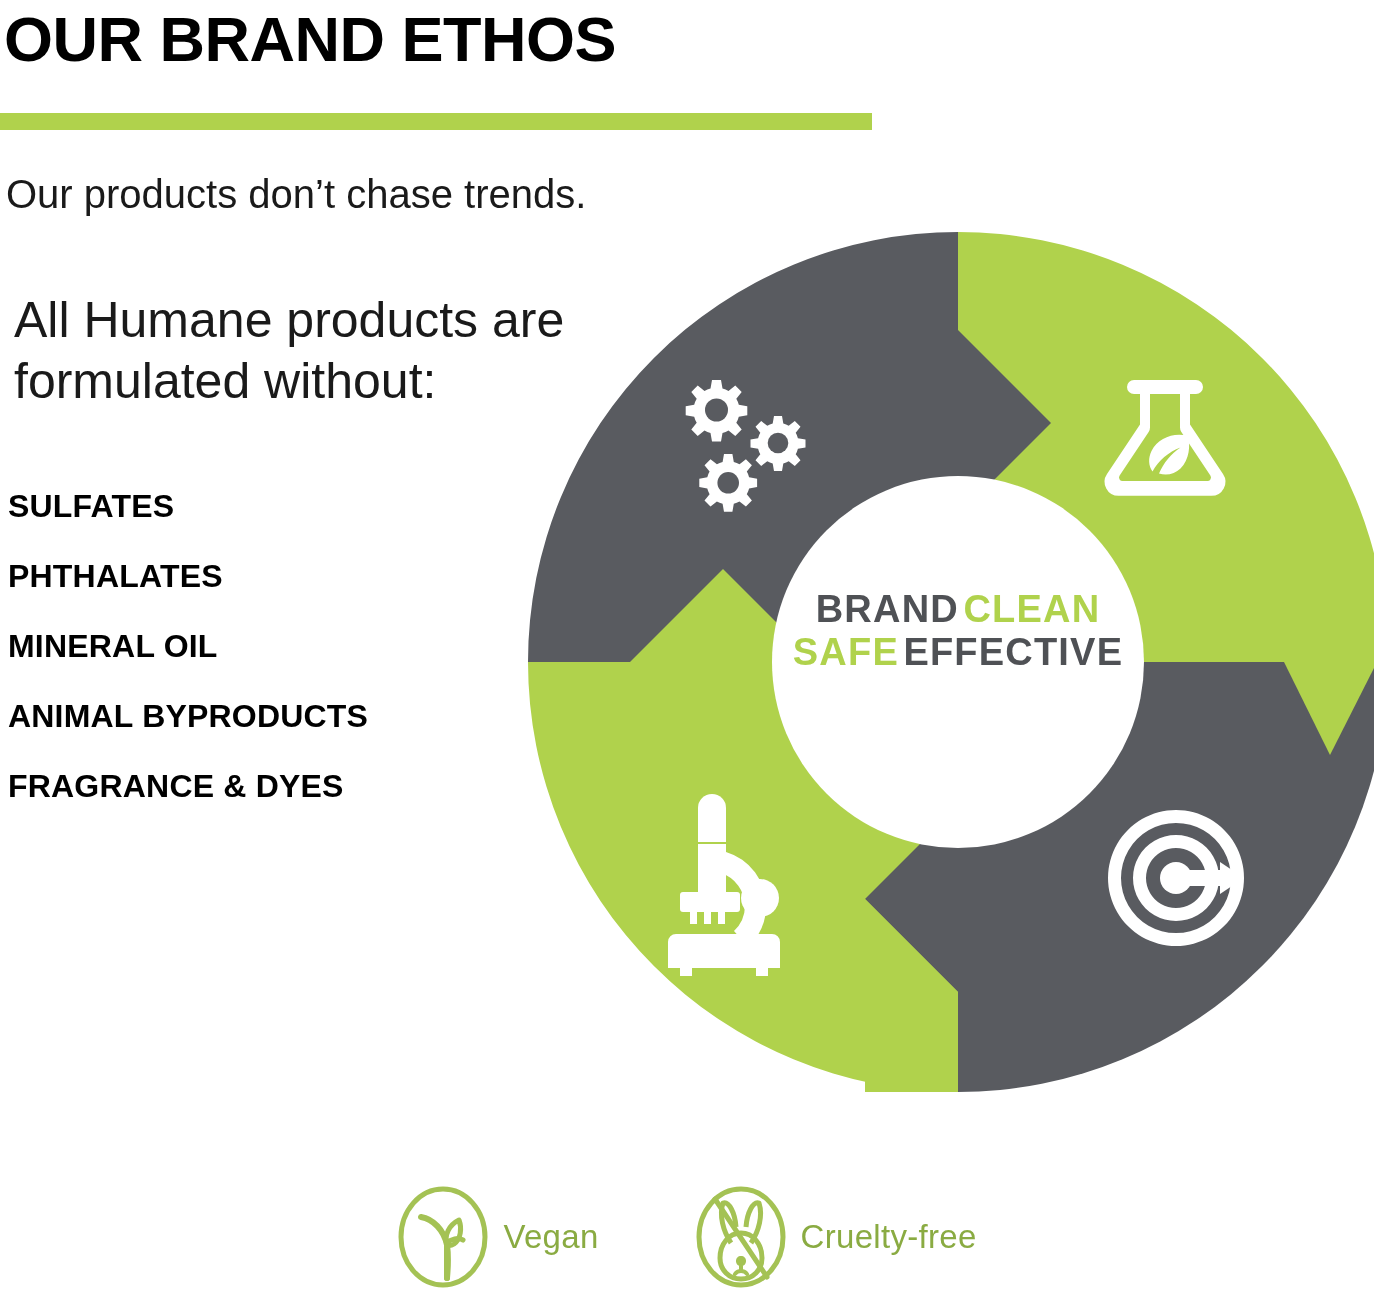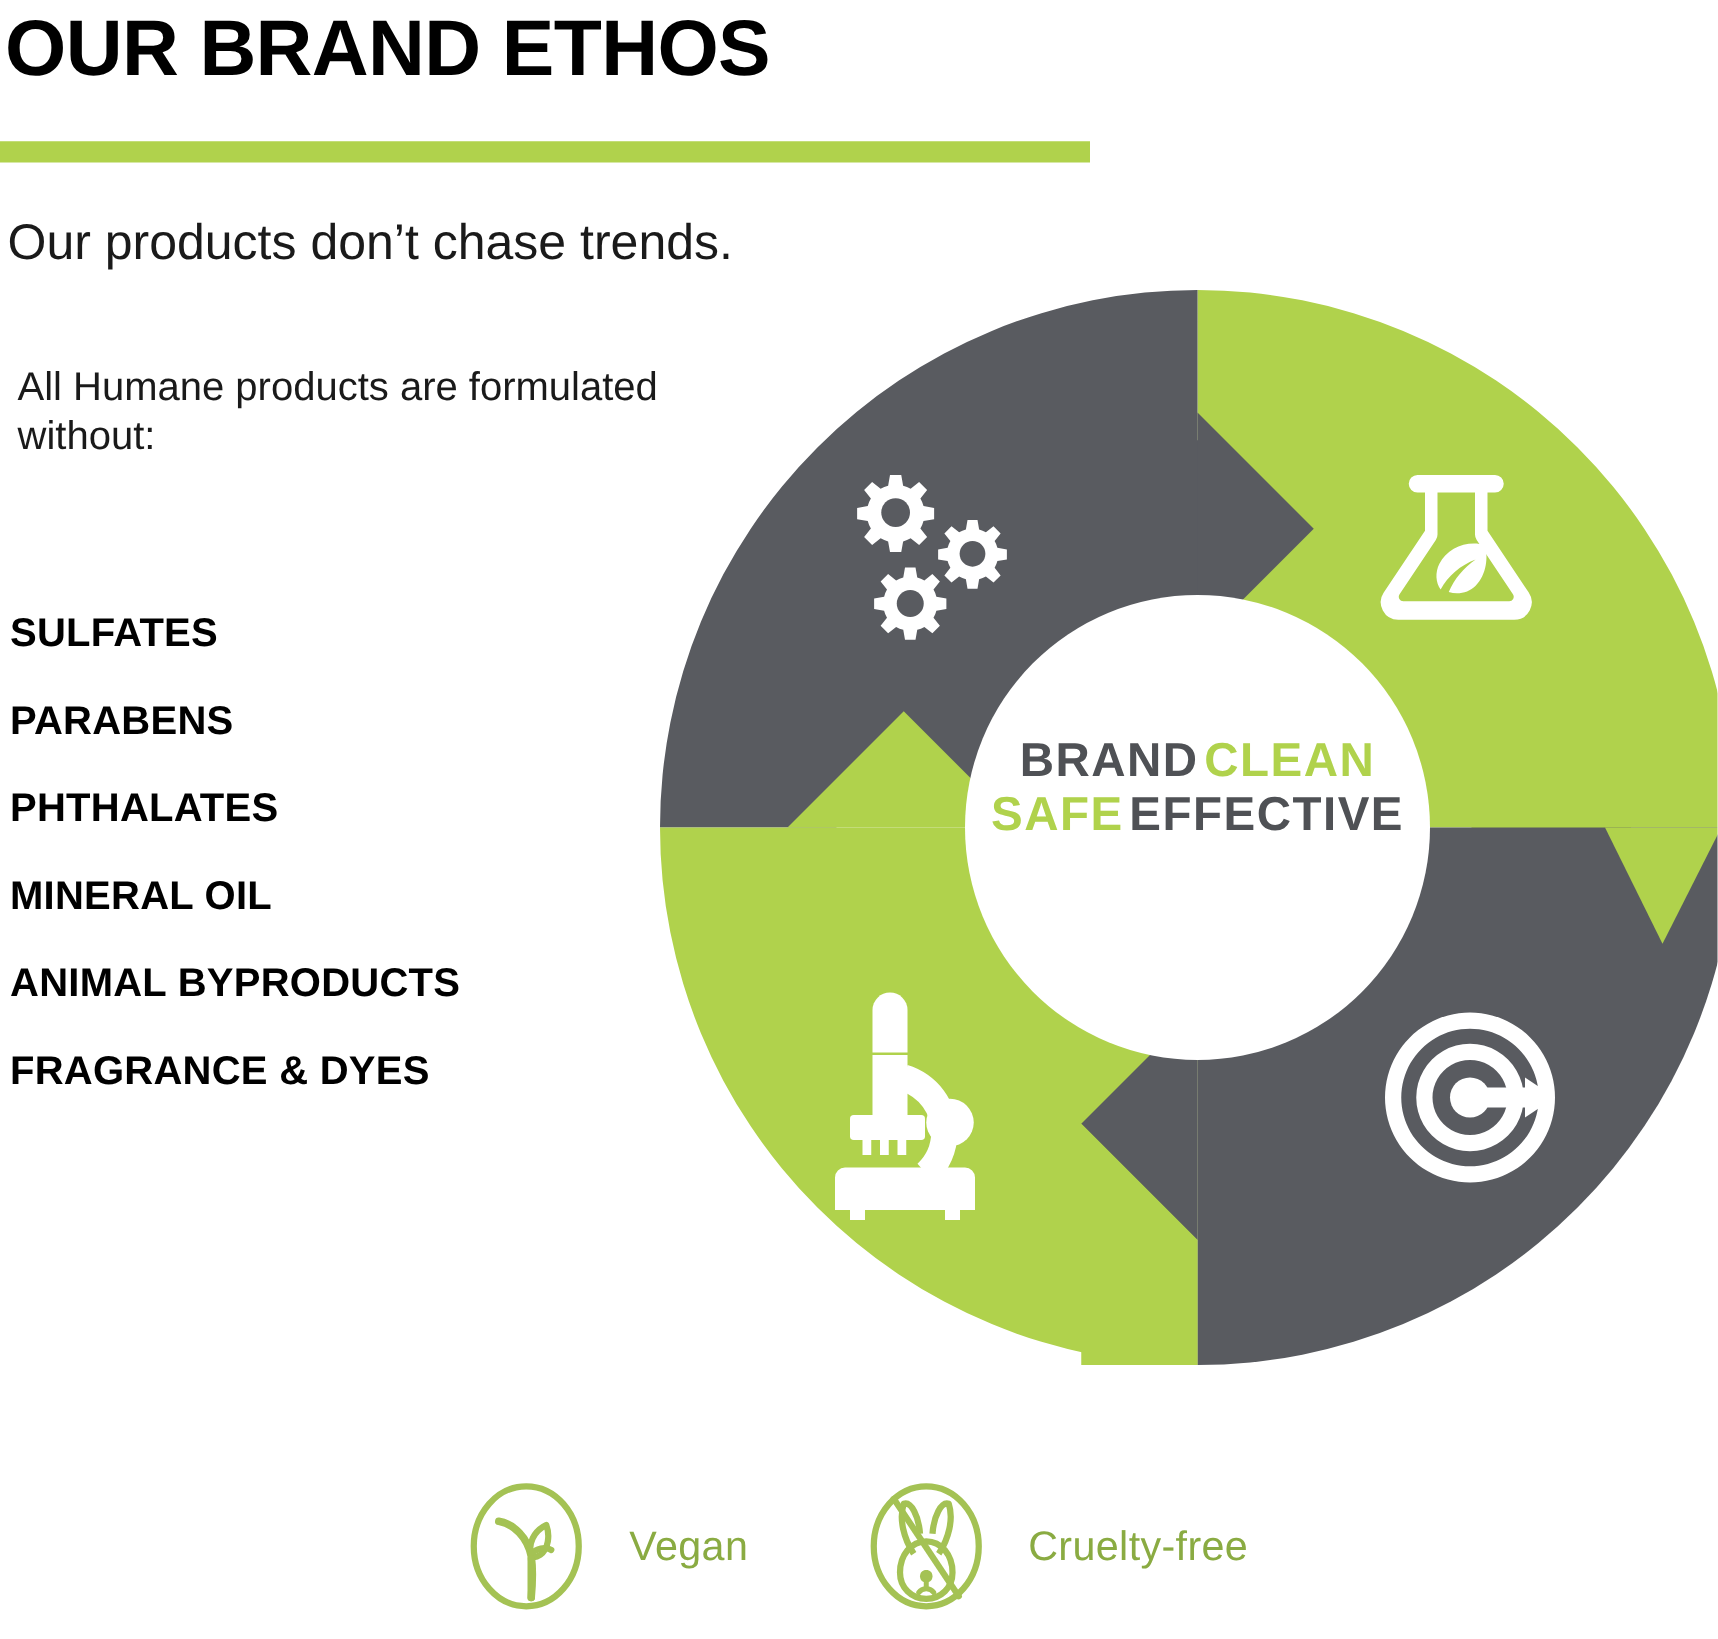--- a/index.html
+++ b/index.html
@@ -46,21 +46,21 @@
     line-height: 1.1;
     white-space: nowrap;
   }
 
   
   #lead-text {
     position: absolute;
     left: 14px;
     top: 290px;
     width: 600px;
-    font-size: 32px;
+    font-size: 50px;
     font-weight: 400;
     line-height: 1.22;
     color: #1a1a1a;
   }
   #free-from-list {
     position: absolute;
     left: 8px;
     top: 490px;
     width: 600px;
     list-style: none;
@@ -111,21 +111,21 @@
     top: 1185px;
     width: 1374px;
     display: flex;
     justify-content: center;
     align-items: center;
     gap: 96px;
   }
   .badge {
     display: flex;
     align-items: center;
-    gap: 36px;
+    gap: 14px;
   }
   .badge-label {
     font-size: 33px;
     font-weight: 400;
     color: #8aab42;
     letter-spacing: 0.3px;
     white-space: nowrap;
   }
 </style>
 </head>
@@ -134,21 +134,20 @@
 <div id="header-block">
   <h1 id="page-title">OUR BRAND ETHOS</h1>
   <div id="title-rule"></div>
   <div id="subtitle">Our products don’t chase trends.</div>
 </div>
 
 <div id="lead-text">All Humane products are formulated without:</div>
 
 <ul id="free-from-list">
   <li>SULFATES</li>
-  <li>PARABENS</li>
   <li>PHTHALATES</li>
   <li>MINERAL OIL</li>
   <li>ANIMAL BYPRODUCTS</li>
   <li>FRAGRANCE &amp; DYES</li>
 </ul>
 
 <div id="cycle-diagram">
   <svg width="880" height="880" viewBox="0 0 880 880" xmlns="http://www.w3.org/2000/svg">
     <defs>
 

